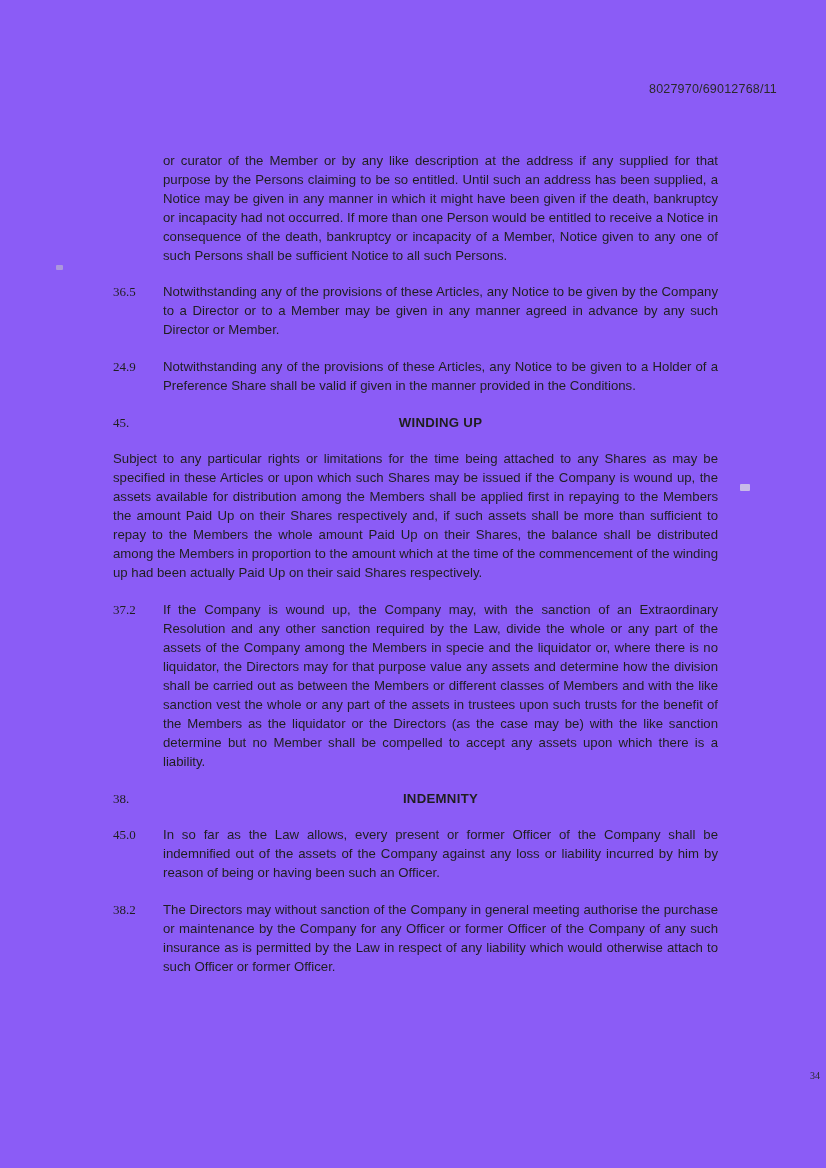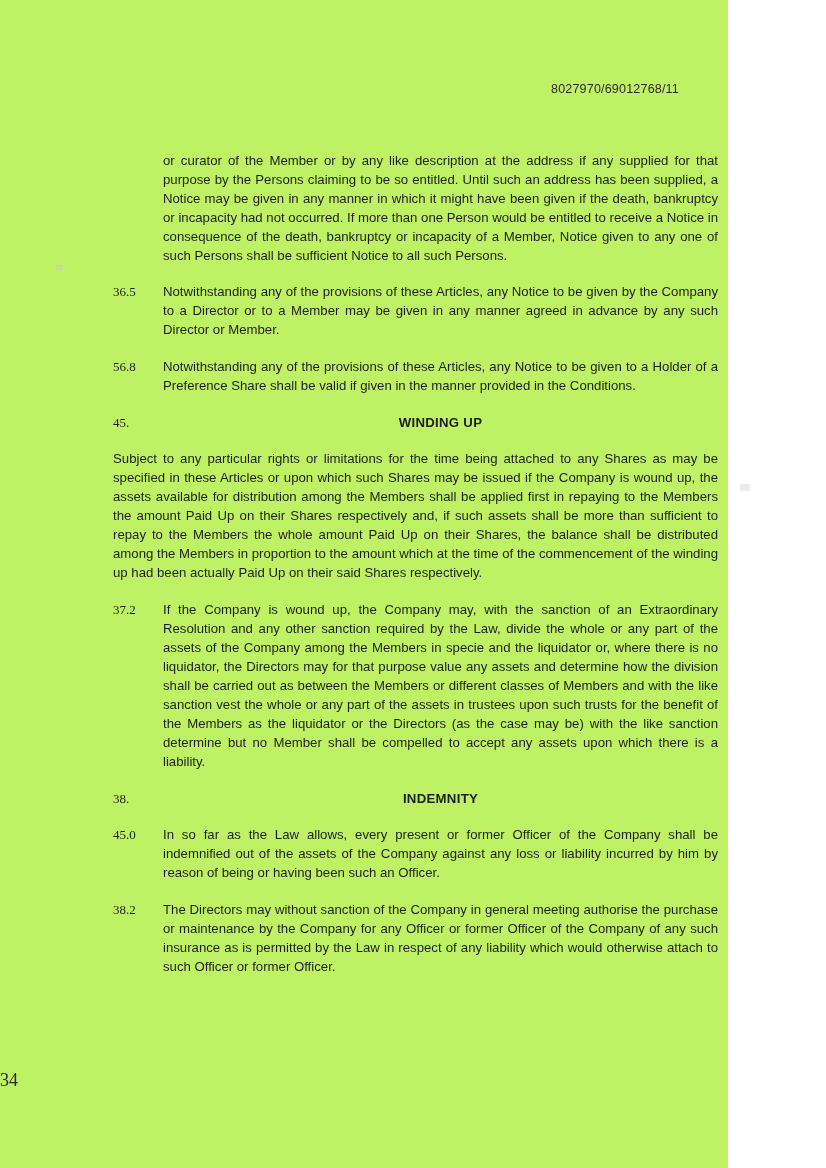--- a/index.html
+++ b/index.html
@@ -5,22 +5,22 @@
   * { margin: 0; padding: 0; box-sizing: border-box; }
   html, body {
     width: 826px; height: 1168px;
     background: #ffffff;
     overflow: hidden;
     font-family: "Liberation Sans", sans-serif;
     color: #1f1f1f;
   }
   .page {
     position: relative;
-    width: 728px; height: 1168px;
-    background: #bef264;
+    width: 826px; height: 1168px;
+    background: #8b5cf6;
   }
   .doc-reference {
     position: absolute;
     top: 82px;
     right: 49px;
     font-size: 12.5px;
     letter-spacing: 0.2px;
     color: #2a2a2a;
   }
   .content {
@@ -51,23 +51,23 @@
     font-weight: bold;
     letter-spacing: 0.3px;
     text-align: center;
   }
   .row.intro { margin-bottom: 17px; }
   .row.intro .num { visibility: hidden; }
   .page-number {
     position: absolute;
     top: 1070px;
     left: 0; right: 6px;
-    text-align: left;
+    text-align: right;
     font-family: "Liberation Serif", serif;
-    font-size: 18px;
+    font-size: 10px;
     color: #2a2a2a;
   }
   .speck-left {
     position: absolute;
     left: 56px; top: 265px;
     width: 7px; height: 5px;
     background: #c9c9c9;
     opacity: 0.55;
     border-radius: 1px;
   }
@@ -96,21 +96,21 @@
       <div class="num"></div>
       <div class="txt">or curator of the Member or by any like description at the address if any supplied for that purpose by the Persons claiming to be so entitled.  Until such an address has been supplied, a Notice may be given in any manner in which it might have been given if the death, bankruptcy or incapacity had not occurred.  If more than one Person would be entitled to receive a Notice in consequence of the death, bankruptcy or incapacity of a Member, Notice given to any one of such Persons shall be sufficient Notice to all such Persons.</div>
     </div>
 
     <div class="row clause">
       <div class="num">36.5</div>
       <div class="txt">Notwithstanding any of the provisions of these Articles, any Notice to be given by the Company to a Director or to a Member may be given in any manner agreed in advance by any such Director or Member.</div>
     </div>
 
     <div class="row clause">
-      <div class="num">56.8</div>
+      <div class="num">24.9</div>
       <div class="txt">Notwithstanding any of the provisions of these Articles, any Notice to be given to a Holder of a Preference Share shall be valid if given in the manner provided in the Conditions.</div>
     </div>
 
     <div class="row heading">
       <div class="num">45.</div>
       <div class="txt">WINDING UP</div>
     </div>
 
     <div class="row clause">
       <div class="txt">Subject to any particular rights or limitations for the time being attached to any Shares as may be specified in these Articles or upon which such Shares may be issued if the Company is wound up, the assets available for distribution among the Members shall be applied first in repaying to the Members the amount Paid Up on their Shares respectively and, if such assets shall be more than sufficient to repay to the Members the whole amount Paid Up on their Shares, the balance shall be distributed among the Members in proportion to the amount which at the time of the commencement of the winding up had been actually Paid Up on their said Shares respectively.</div>

